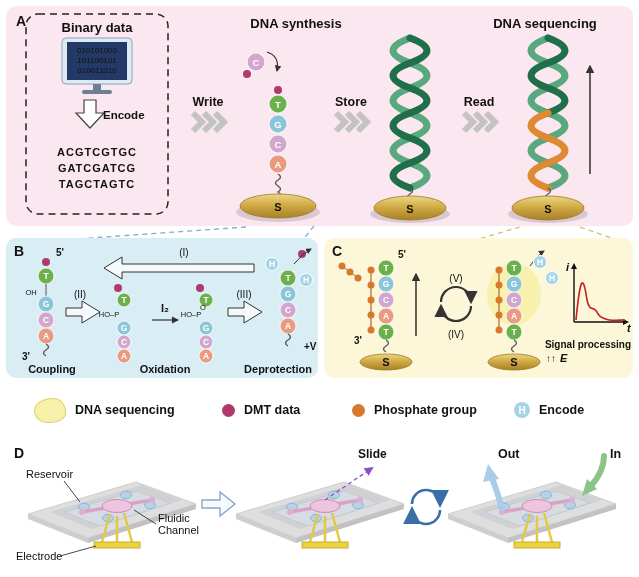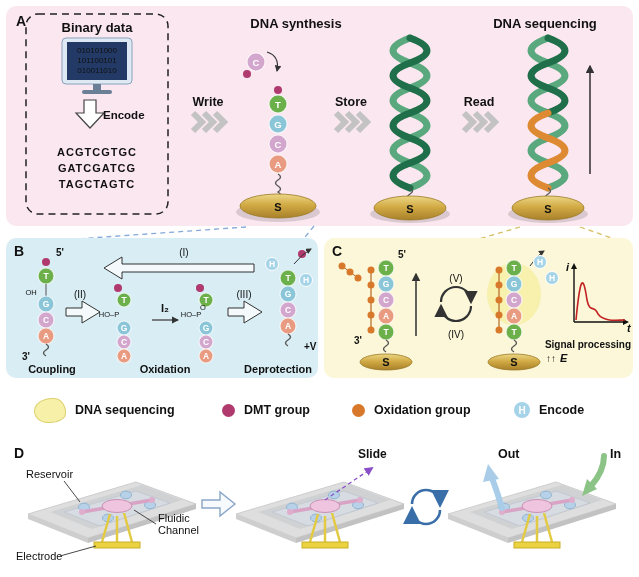--- a/index.html
+++ b/index.html
@@ -330,25 +330,25 @@
       <text x="264" y="110" text-anchor="middle" font-size="10" font-weight="bold">Signal processing</text>
     </g>
   </svg>
 
   <div class="legend-item" style="left:34px;top:396px;">
     <span class="blob"></span>
     <span class="txt">DNA sequencing</span>
   </div>
   <div class="legend-item" style="left:222px;top:396px;">
     <span class="dot" style="background:#b03a6e;"></span>
-    <span class="txt">DMT group</span>
+    <span class="txt">DMT data</span>
   </div>
   <div class="legend-item" style="left:352px;top:396px;">
     <span class="dot" style="background:#d8782a;"></span>
-    <span class="txt">Oxidation group</span>
+    <span class="txt">Phosphate group</span>
   </div>
   <div class="legend-item" style="left:514px;top:396px;">
     <span class="protdot">H</span>
     <span class="txt">Encode</span>
   </div>
 
   <svg class="panel" style="left:6px;top:440px;" width="627" height="134" viewBox="0 0 627 134">
     <defs>
       <marker id="mDp" markerWidth="7" markerHeight="7" refX="5.5" refY="3.5" orient="auto">
         <path d="M0,0 L7,3.5 L0,7 Z" fill="#8a4fc8"></path>

